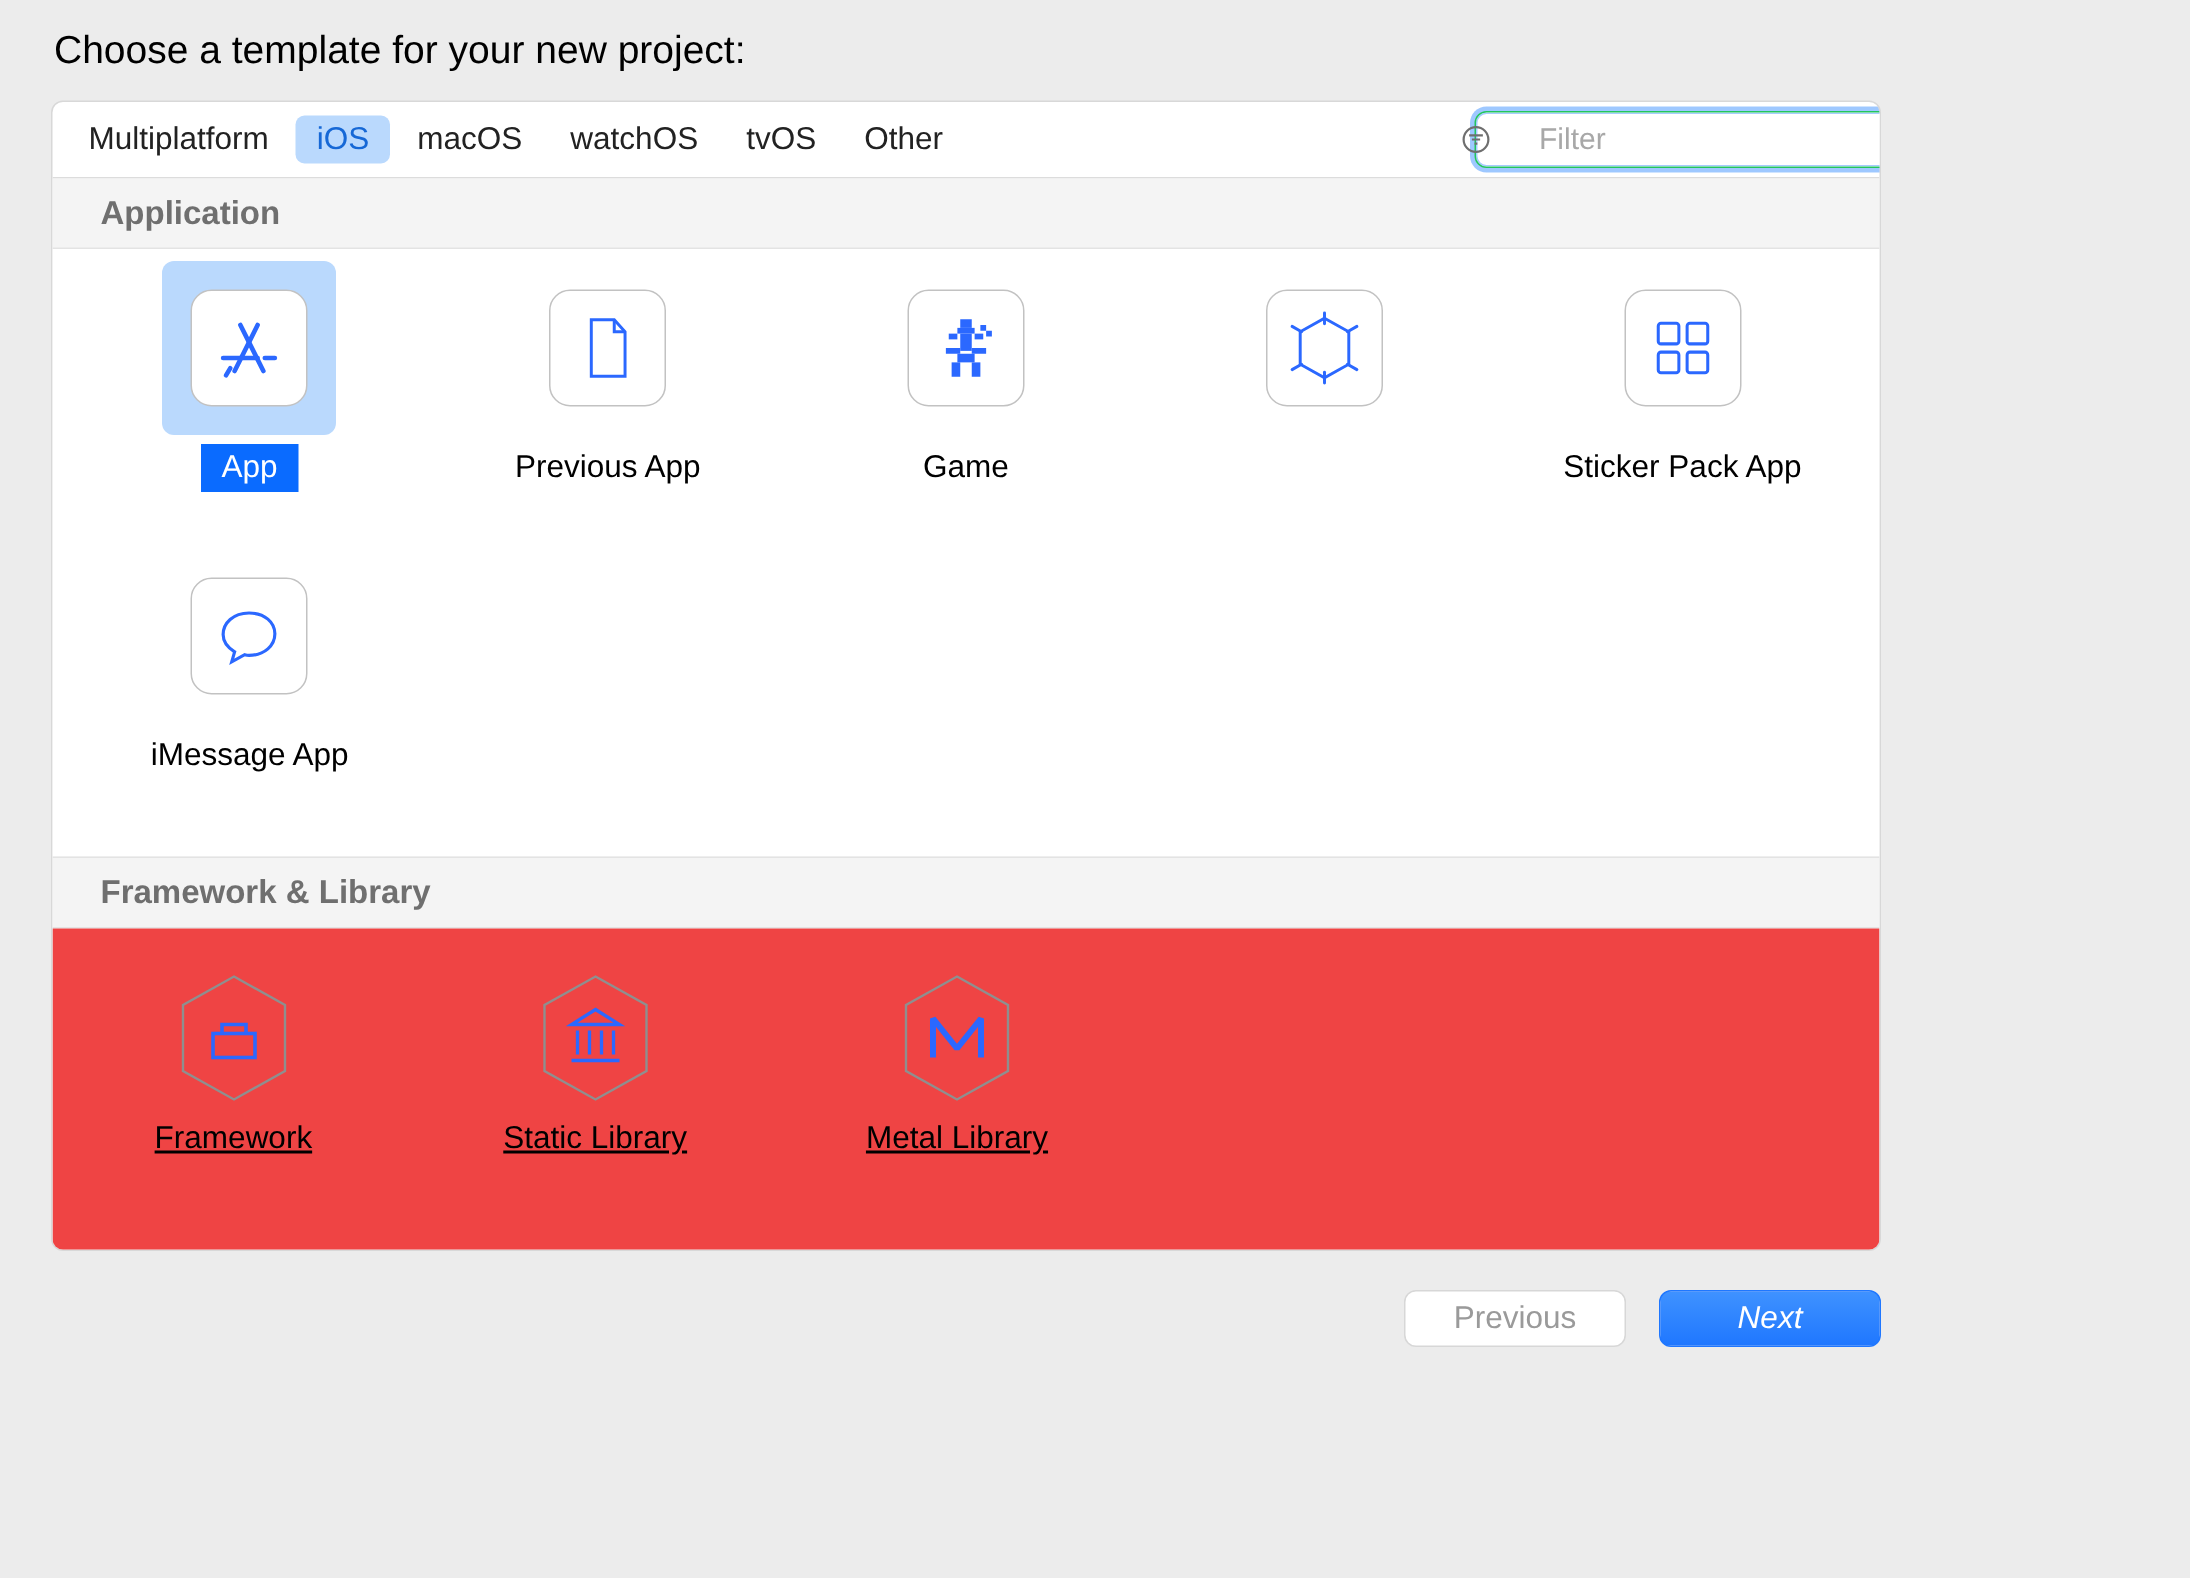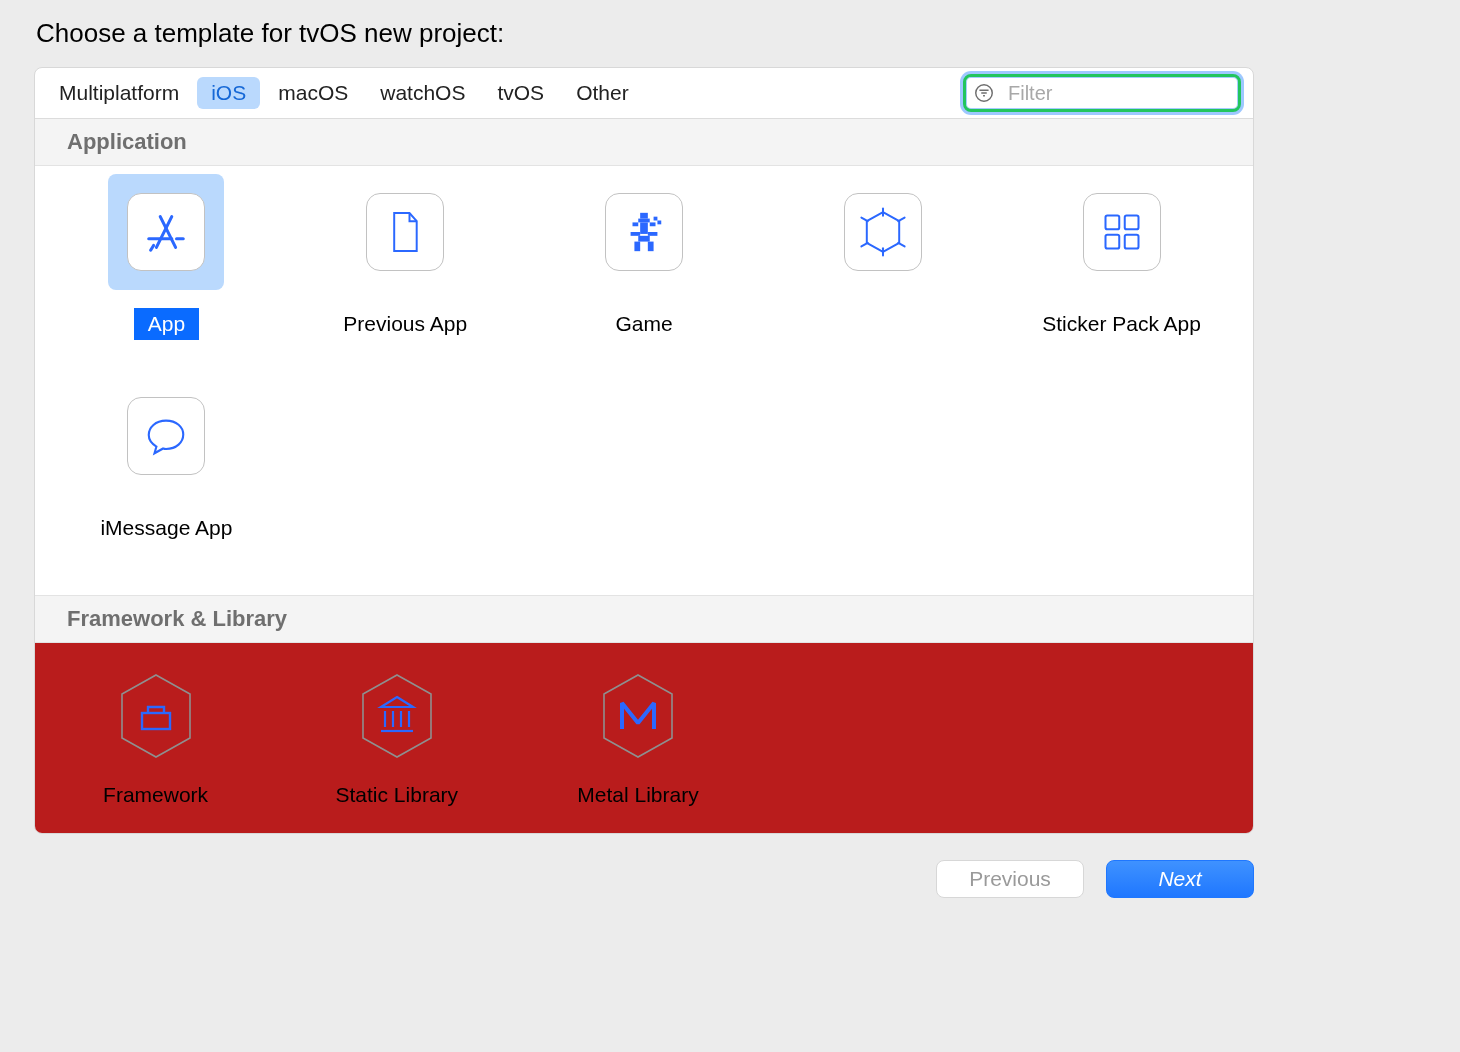--- a/index.html
+++ b/index.html
@@ -52,27 +52,28 @@
     color: #1668d6;
   }
   .spacer { flex: 1; }
   .filter-wrap {
     position: relative;
     width: 278px;
   }
   .filter-input {
     width: 100%;
     height: 38px;
-    border: 3px solid #22c55e;
+    border: 1px solid #22c55e;
     border-radius: 8px;
     outline: none;
     padding: 0 10px 0 42px;
     font-size: 20px;
     color: #333;
     box-shadow: 0 0 0 3px rgba(0,110,255,.38), inset 0 0 0 1px rgba(0,110,255,.35);
+    margin-left: 20px;
   }
   .filter-input::placeholder { color: #a8a8a8; }
   .filter-icon {
     position: absolute;
     left: 10px;
     top: 50%;
     transform: translateY(-50%);
     width: 22px; height: 22px;
     color: #6f6f6f;
   }
@@ -115,21 +116,21 @@
     height: 78px;
     border: 1.5px solid #c2c2c2;
     border-radius: 14px;
     background: #fff;
     display: flex;
     align-items: center;
     justify-content: center;
     color: #2b68ff;
   }
   .item-label {
-    margin-top: 18px;
+    margin-top: 6px;
     text-align: center;
     font-size: 21px;
     line-height: 1.35;
     padding: 2px 14px;
     border-radius: 0;
     max-width: 220px;
   }
   .item-label.selected {
     background: #0a6bff;
     color: #fff;
@@ -167,28 +168,29 @@
     background: linear-gradient(#3f92ff, #1f77ff);
     border: 1px solid #1f77ff;
     color: #fff;
     font-style: italic;
   }
   svg { display: block; }
   .lib-grid {
     display: grid;
     grid-template-columns: repeat(5, 1fr);
     padding: 20px 12px 60px 0;
-    background: #b91c1c;
+    background: #ef4444;
+    text-decoration: underline;
   }
 </style>
 </head>
 <body>
 
 <div class="frame">
-  <div class="title">Choose a template for tvOS new project:</div>
+  <div class="title">Choose a template for your new project:</div>
 
   <div class="panel">
     <div class="tabs-row">
       <div class="tab">Multiplatform</div>
       <div class="tab active">iOS</div>
       <div class="tab">macOS</div>
       <div class="tab">watchOS</div>
       <div class="tab">tvOS</div>
       <div class="tab">Other</div>
       <div class="spacer"></div>

